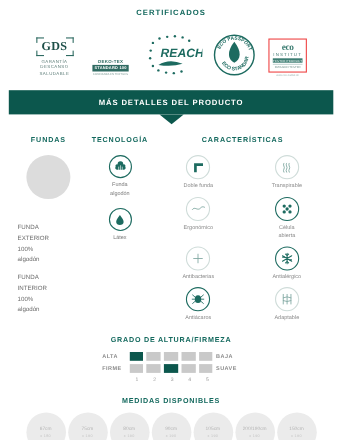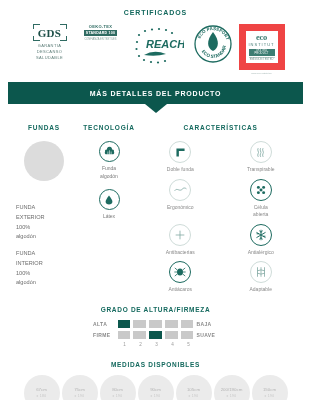--- a/index.html
+++ b/index.html
@@ -10,21 +10,21 @@
     overflow: hidden;
   }
   .page { position: relative; width: 311px; height: 400px; background:#fff; }
 
   
   .cert-title {
     text-align:center; font-size:7px; font-weight:bold;
     letter-spacing:0.9px; color:#14695e; padding-top:9px;
   }
   .cert-row {
-    display:flex; justify-content:center; align-items:flex-start;
+    display:flex; justify-content:center; align-items:flex-end;
     gap:9px; margin-top:8px; height:46px;
   }
   .cert { display:flex; flex-direction:column; align-items:center; justify-content:center; }
 
   
   .gds { width:40px; }
   .gds-box { position:relative; width:34px; height:17px; margin:0 auto; }
   .gds-box .brk { position:absolute; width:7px; height:5px; border:1.2px solid #2f6b62; }
   .gds-box .tl { top:0; left:0; border-right:none; border-bottom:none; }
   .gds-box .tr { top:0; right:0; border-left:none; border-bottom:none; }
@@ -48,21 +48,21 @@
 
   
   .reach { width:52px; height:42px; position:relative;text-decoration:underline; }
   .reach svg { display:block; }
 
   
   .ecostd { width:40px; height:40px; position:relative; }
 
   
   .ecoinst { width:40px; }
-  .ecoinst-box { border:7px solid #ef4444; padding:2px 3px; text-align:center; }
+  .ecoinst-box { border:1px solid #ef4444; padding:2px 3px; text-align:center; }
   .ecoinst-l1 { font-size:8.5px; font-weight:bold; color:#3c7d72; letter-spacing:-0.3px; line-height:1; font-family:"Liberation Serif", serif; }
   .ecoinst-l2 { font-size:4px; color:#4a7f78; letter-spacing:1px; margin-top:0.5px; }
   .ecoinst-bar { font-size:2.6px; color:#fff; background:#3c7d72; margin-top:1.5px; padding:0.5px 0; letter-spacing:0.2px; }
   .ecoinst-bar2 { font-size:2.6px; color:#6f8f8a; border-top:1px solid #c8d8d5; margin-top:1px; padding-top:0.5px; }
   .ecoinst-url { font-size:2.4px; color:#9fb3b0; margin-top:1.5px; }
 
   
   .banner-wrap { position:relative; margin-top:12px; }
   .banner {
     background:#0c574d; height:22px; margin:0 8px;

